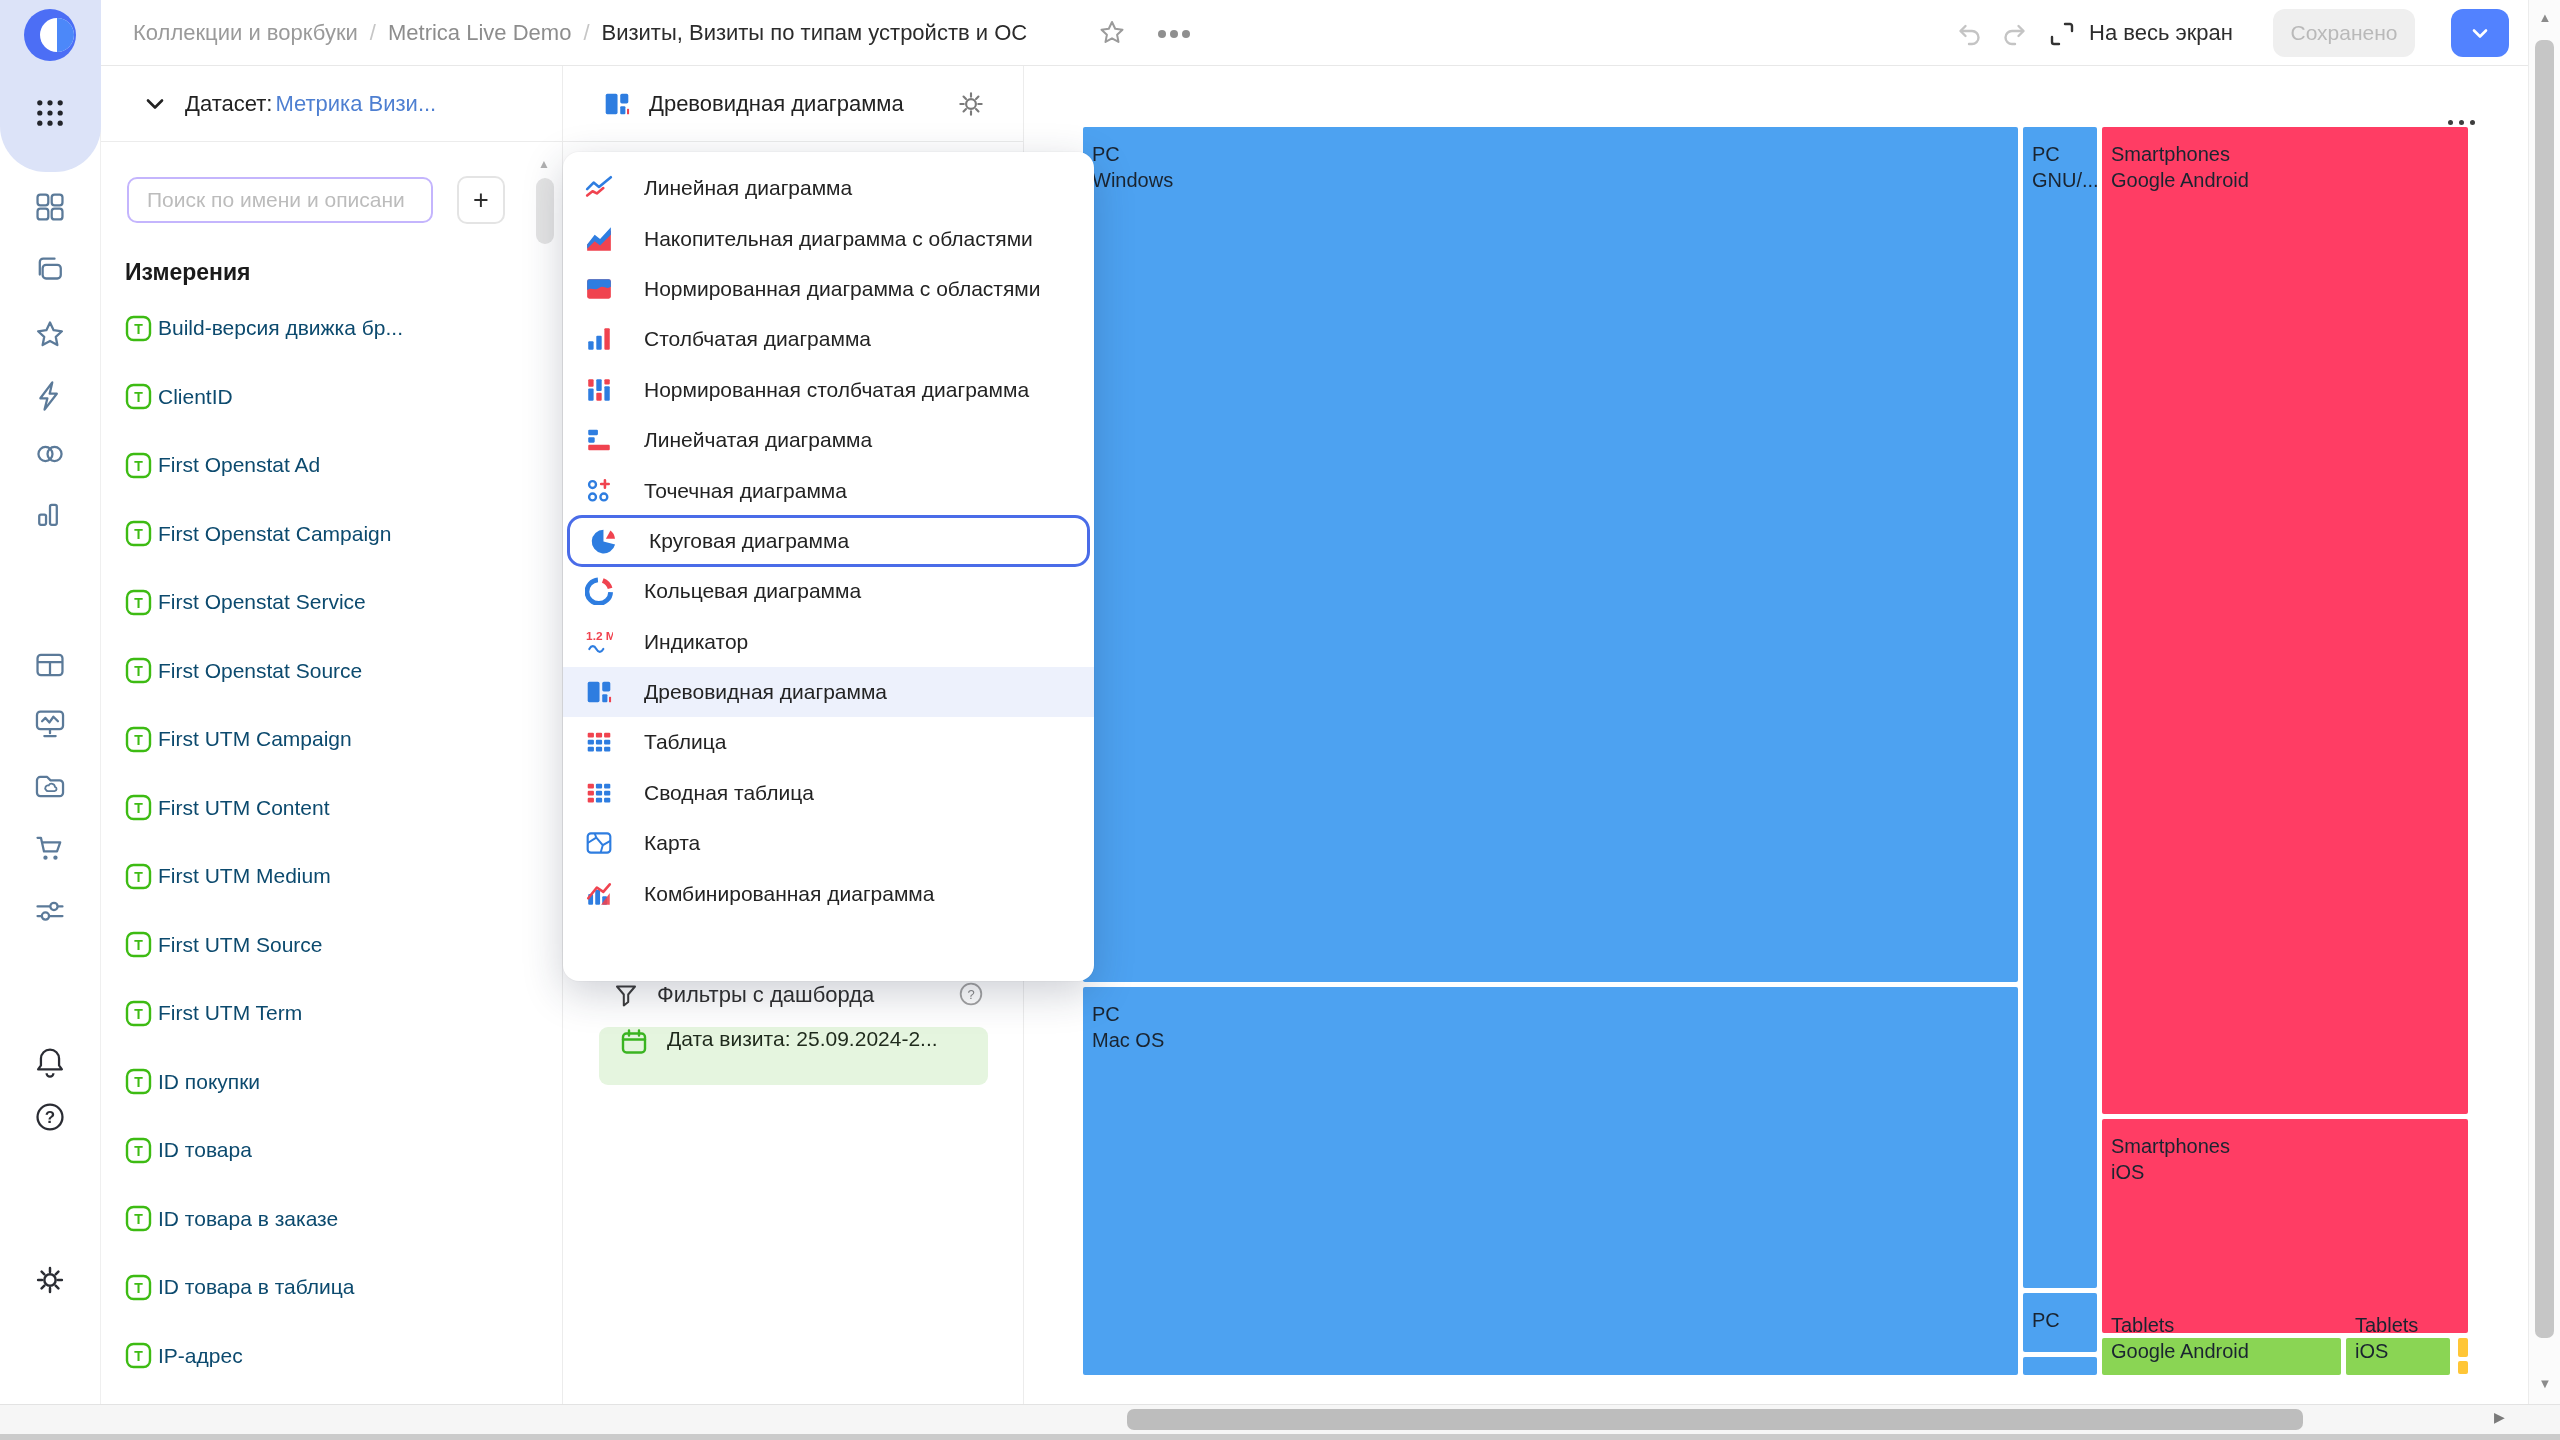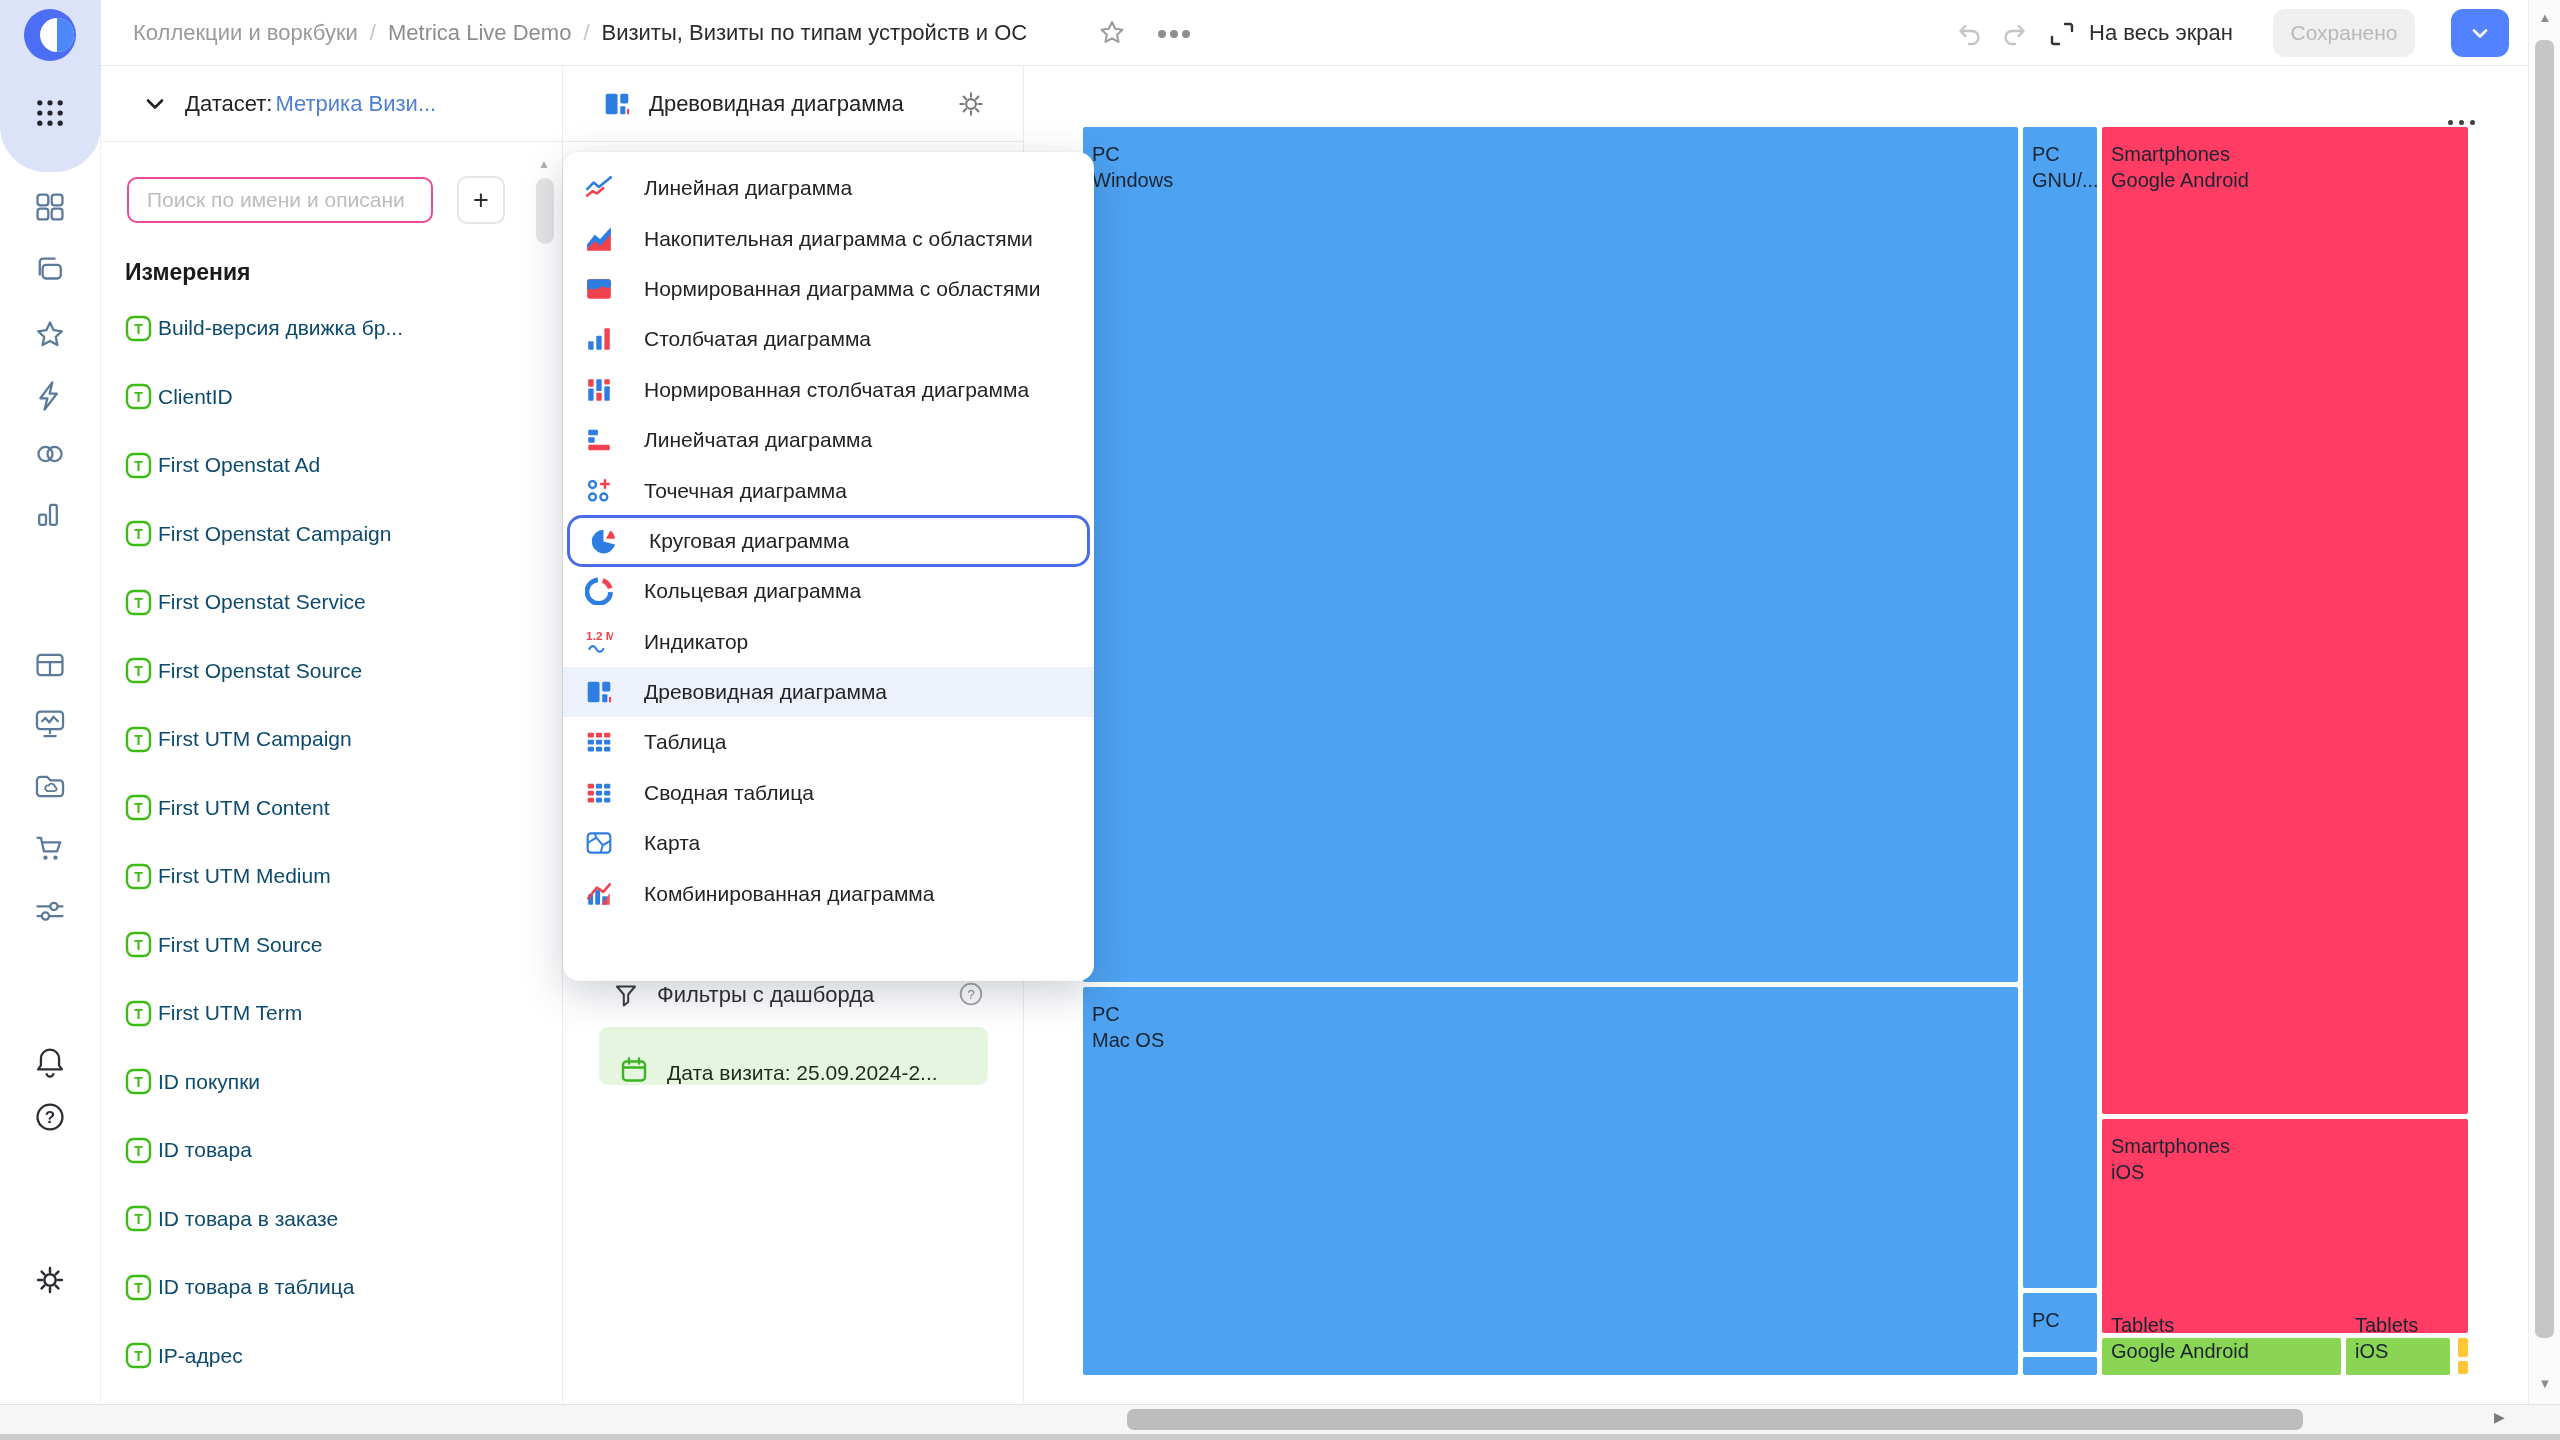--- a/index.html
+++ b/index.html
@@ -21,41 +21,41 @@
 .crumb .sep{color:#c6c6c6;padding:0 12px}
 .savebtn{position:absolute;left:2172px;top:9px;width:142px;height:48px;border:none;border-radius:12px;background:#efefef;color:#b9b9b9;font-size:21px;font-family:"Liberation Sans",sans-serif}
 .bluebtn{position:absolute;left:2350px;top:9px;width:58px;height:48px;border:none;border-radius:12px;background:#5282ff;display:flex;align-items:center;justify-content:center;cursor:pointer}
 .fslabel{position:absolute;left:1988px;top:0;height:66px;line-height:66px;font-size:22px;color:#2d2d2d;cursor:pointer}
 
 .dpanel{position:absolute;left:101px;top:66px;width:462px;height:1338px;background:#fff;border-right:1px solid #ececec}
 .dp-head{position:absolute;left:0;top:0;width:100%;height:76px;border-bottom:1px solid #ececec;display:flex;align-items:center}
 .dp-head .chev{margin-left:42px}
 .dp-head .lab{margin-left:18px;font-size:22px;color:#222}
 .dp-head .dsname{margin-left:3px;font-size:22px;color:#4e7fd1;cursor:pointer;white-space:nowrap}
-.search{position:absolute;left:26px;top:111px;width:306px;height:46px;border:2px solid #ec4899;border-radius:10px;font-size:21px;padding:0 18px;color:#333;font-family:"Liberation Sans",sans-serif;outline:none}
+.search{position:absolute;left:26px;top:111px;width:306px;height:46px;border:2px solid #c4b5fd;border-radius:10px;font-size:21px;padding:0 18px;color:#333;font-family:"Liberation Sans",sans-serif;outline:none}
 .search::placeholder{color:#bcbcbc}
 .addbtn{position:absolute;left:356px;top:110px;width:48px;height:48px;border:2px solid #e4e4e4;border-radius:10px;background:#fff;font-size:27px;color:#2c2c2c;line-height:1;cursor:pointer}
 .sect{position:absolute;left:24px;top:193px;font-size:23px;font-weight:bold;color:#1a1a1a}
 .flist{position:absolute;left:24px;top:228px;width:420px}
 .field-row{display:flex;align-items:center;height:68.5px;cursor:grab}
 .f-icon{width:27px;height:27px;flex:none}
 .f-label{margin-left:6px;font-size:21px;color:#0c4a6e;white-space:nowrap;overflow:hidden}
 .mini-sb-arrow{position:absolute;left:437px;top:91px;font-size:12px;color:#b0b0b0}
 .mini-sb{position:absolute;left:435px;top:112px;width:18px;height:66px;background:#e4e4e4;border-radius:9px}
 
 .cpanel{position:absolute;left:563px;top:66px;width:461px;height:1338px;background:#fff;border-right:1px solid #ececec}
 .cp-head{position:absolute;left:0;top:0;width:100%;height:76px;border-bottom:1px solid #ececec;display:flex;align-items:center}
 .cp-head .ic{margin-left:40px;width:28px;height:28px}
 .cp-head .ttl{margin-left:18px;font-size:22px;color:#222;white-space:nowrap}
 .cp-head .gear{position:absolute;right:36px;top:22px;width:32px;height:32px;cursor:pointer}
 .filters-row{position:absolute;left:0;top:912px;width:100%;height:40px}
 .filters-row .fun{position:absolute;left:50px;top:4px;width:26px;height:26px}
 .filters-row .flab{position:absolute;left:94px;top:4px;font-size:22px;color:#2e2e2e;white-space:nowrap}
 .filters-row .info{position:absolute;right:39px;top:3px;width:26px;height:26px}
-.chip{position:absolute;left:36px;top:961px;width:389px;height:58px;background:#e5f5df;border-radius:9px;display:flex;align-items:flex-end;cursor:pointer}
+.chip{position:absolute;left:36px;top:961px;width:389px;height:58px;background:#e5f5df;border-radius:9px;display:flex;align-items:flex-start;cursor:pointer}
 .chip .cal{margin-left:20px;width:30px;height:30px;flex:none}
 .chip .ctext{margin-left:18px;font-size:21px;color:#1f2a1c;white-space:nowrap;overflow:hidden}
 
 .menu{position:absolute;left:563px;top:152px;width:531px;height:829px;background:#fff;border-radius:16px;box-shadow:0 12px 40px rgba(31,41,68,.22),0 0 0 1px rgba(0,0,0,.02);z-index:30;padding:11px 0}
 .menu-item{display:flex;align-items:center;height:50.4px;cursor:pointer}
 .mi-icon{width:28px;height:28px;margin:0 31px 0 22px;flex:none}
 .mi-label{font-size:21px;color:#232323;white-space:nowrap}
 .menu-item.selected{background:#edf1fc}
 .menu-item.focused{margin:0 5px;border-radius:14px;outline:3px solid #4a6ce8;outline-offset:-2px}
 

